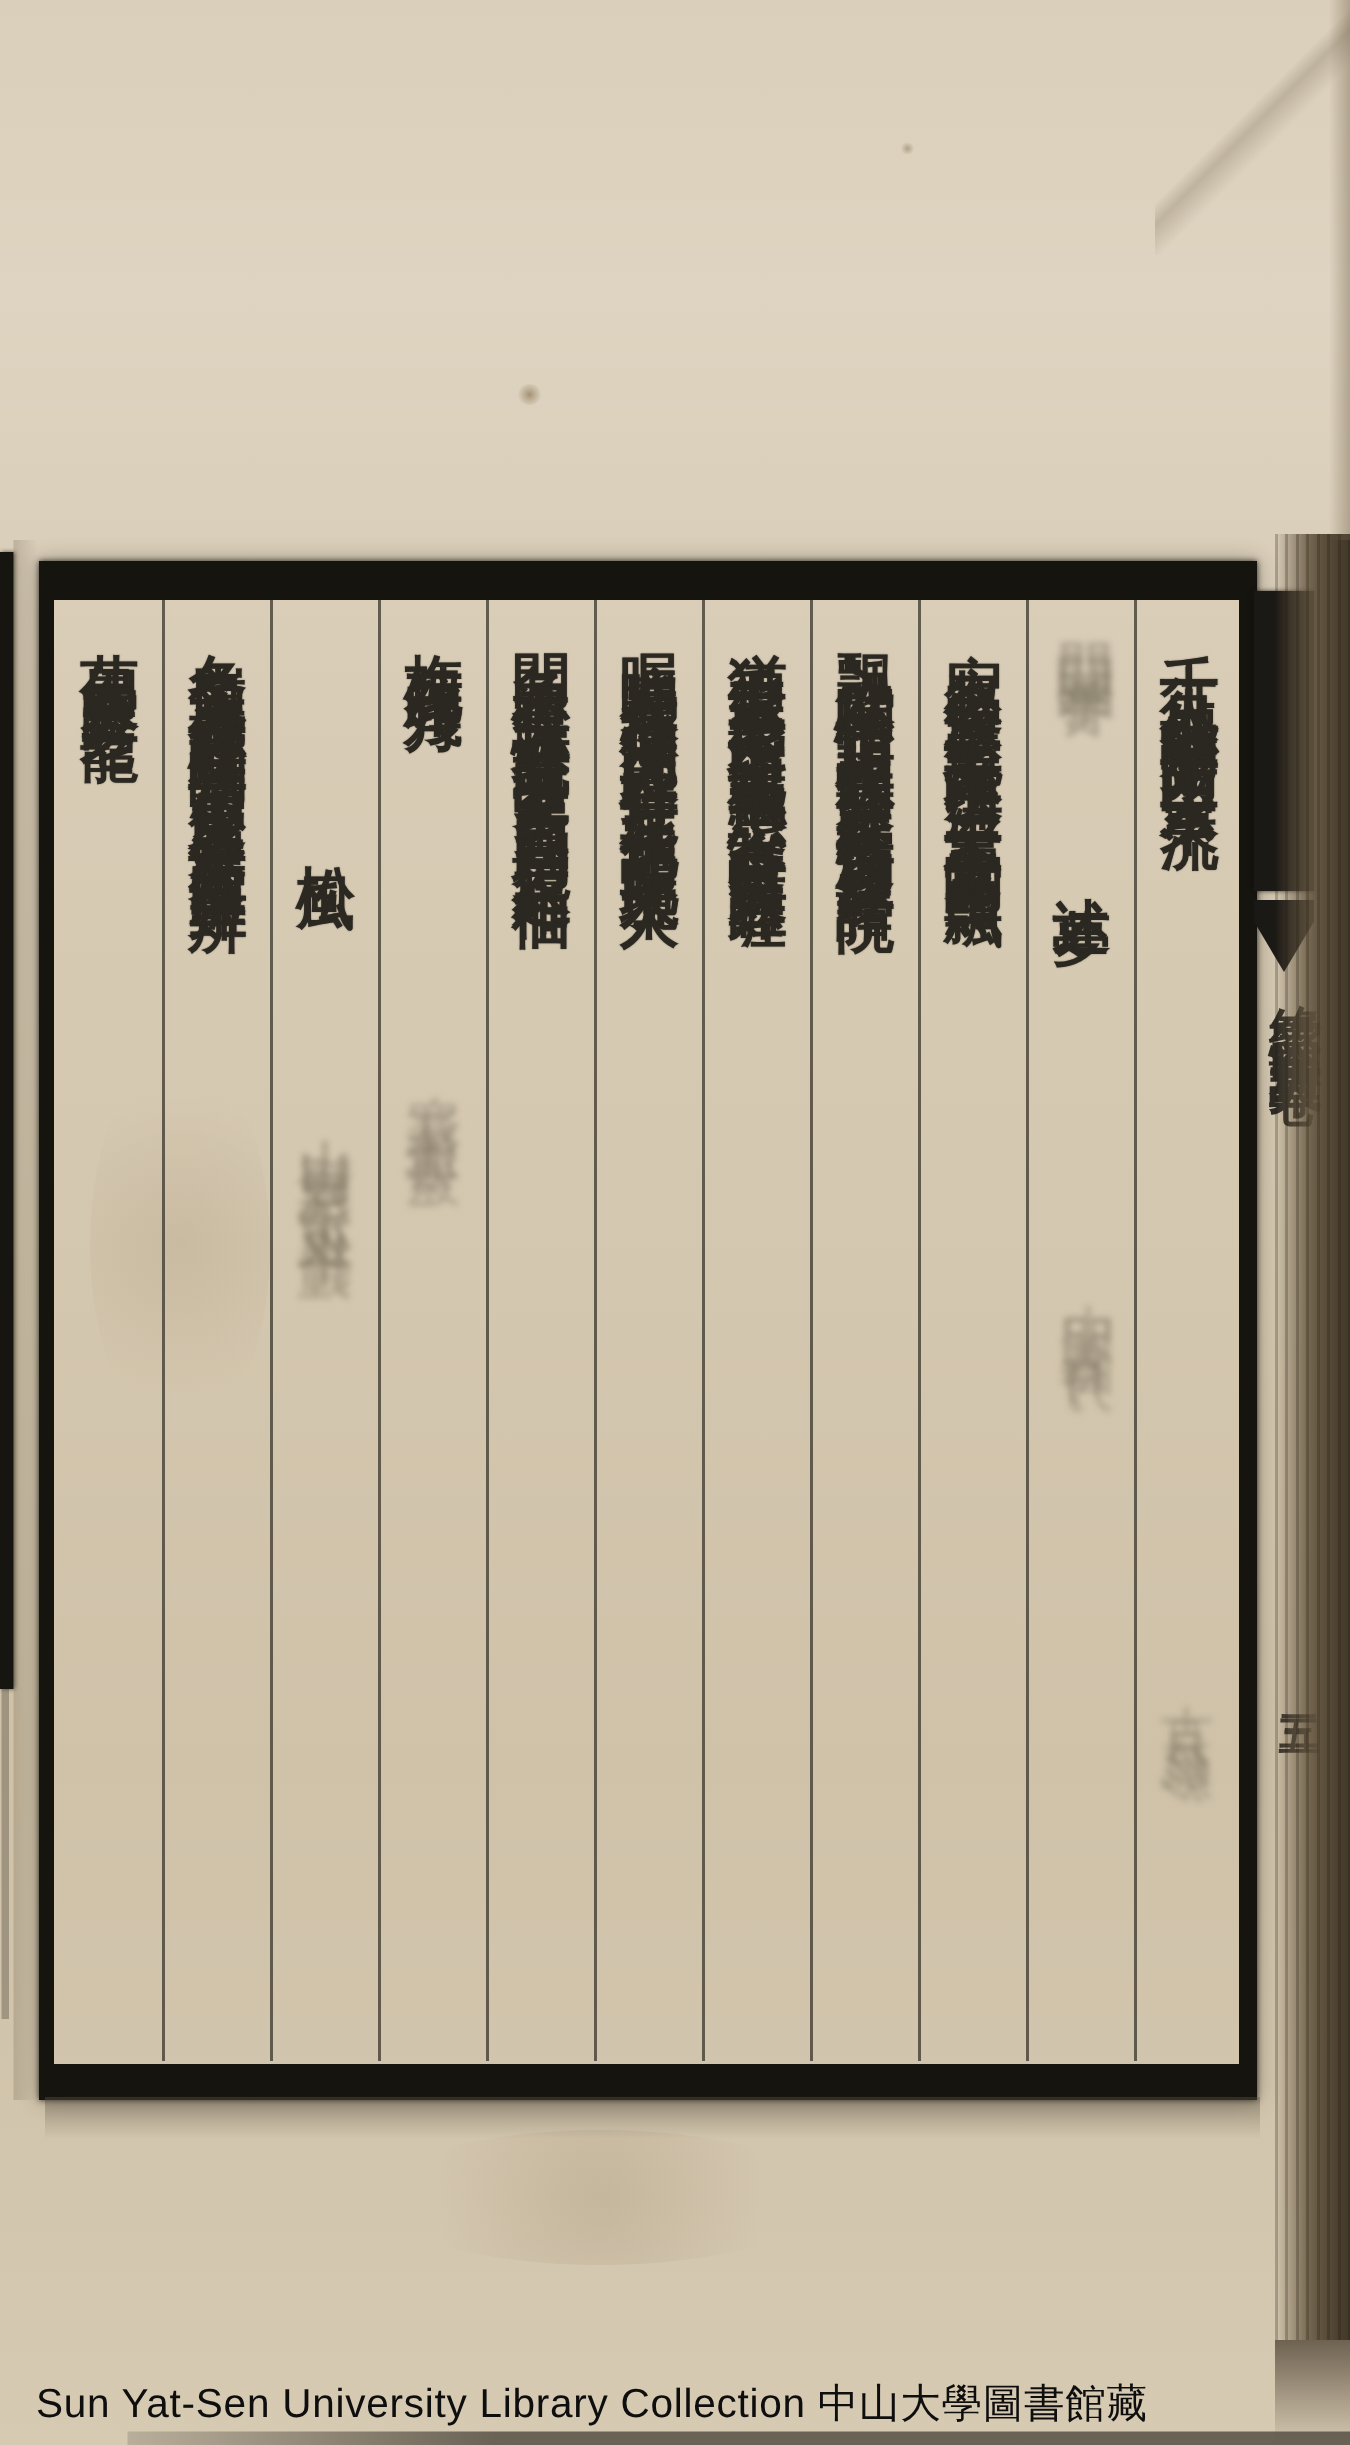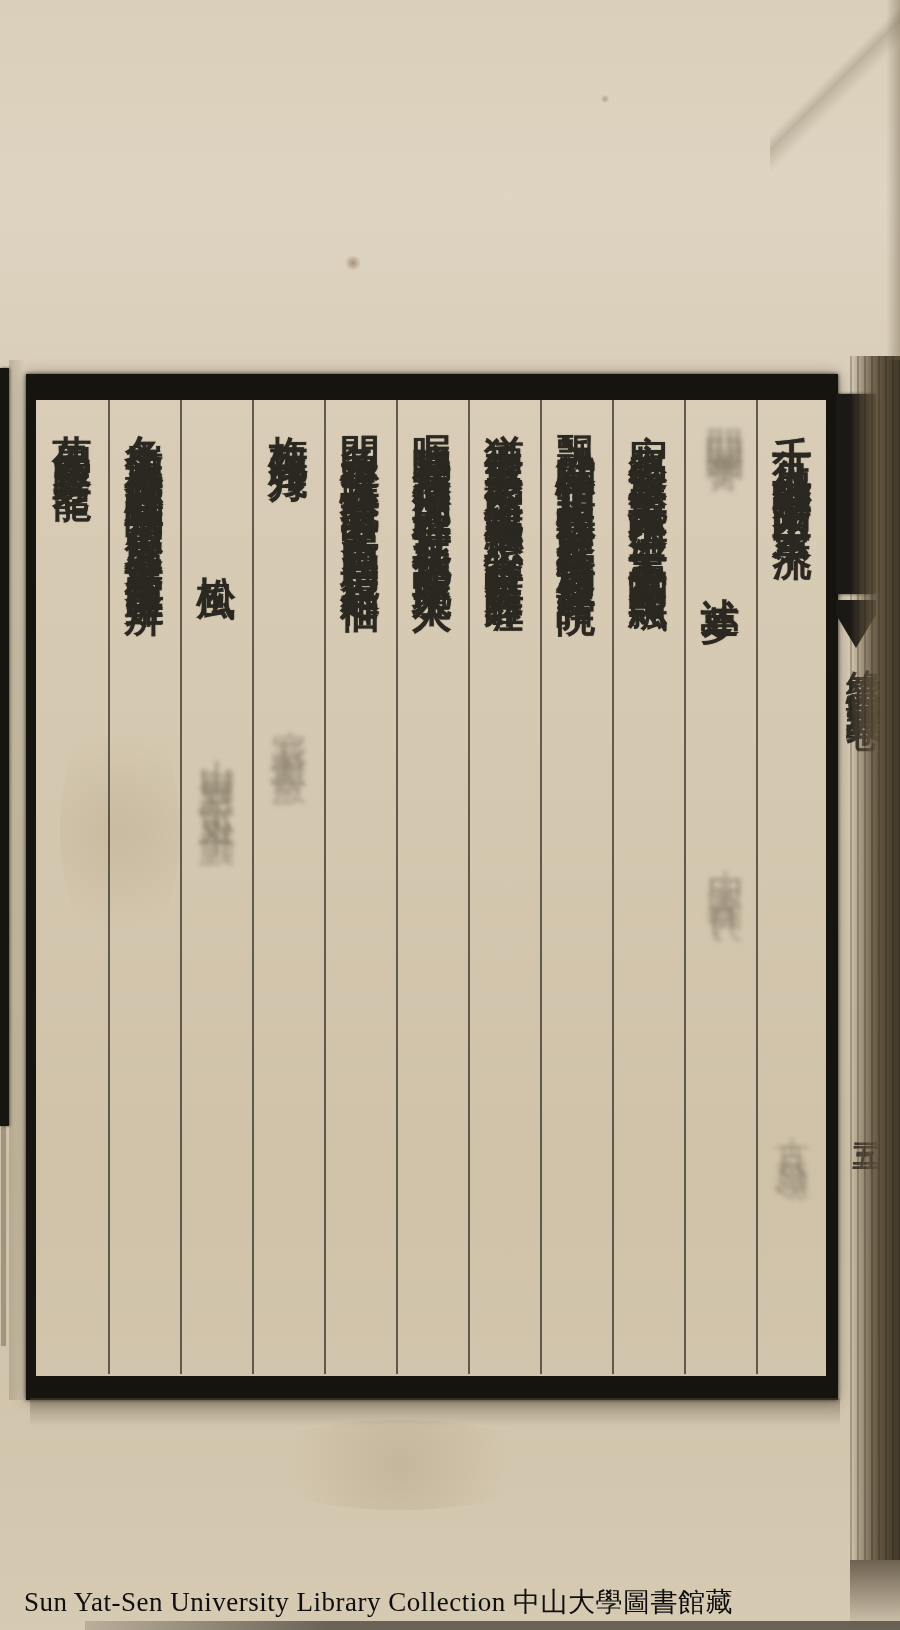--- a/index.html
+++ b/index.html
@@ -52,21 +52,21 @@
   
   .spine{position:absolute;left:850px;top:356px;width:50px;height:1204px;
     background:linear-gradient(90deg,rgba(107,92,70,0) 0%,rgba(107,92,70,.45) 22%,rgba(99,85,62,.85) 45%,#5c4f3b 65%,#4b4030 85%,#423827 100%);}
   .spine:after{content:"";position:absolute;inset:0;
     background:repeating-linear-gradient(90deg,rgba(30,25,16,.25) 0 2px,rgba(0,0,0,0) 2px 7px);}
   .spine-fade{position:absolute;left:850px;top:1560px;width:50px;height:70px;
     background:linear-gradient(180deg,rgba(75,64,48,.75),rgba(75,64,48,0));}
   .edge-right-top{position:absolute;left:886px;top:0;width:14px;height:360px;
     background:linear-gradient(90deg,rgba(110,96,72,0),rgba(110,96,72,.4));}
   
-  .caption{position:absolute;left:24px;top:1584px;font-family:Liberation Serif, serif;
+  .caption{position:absolute;left:24px;top:1584px;font-family:Liberation Sans, sans-serif;
     font-size:27px;color:#0e0e0e;letter-spacing:.5px;white-space:nowrap;}
   .bottom-edge{position:absolute;left:85px;top:1621px;width:815px;height:9px;
     background:linear-gradient(90deg,rgba(70,64,54,.2),rgba(70,64,54,.75) 30%,rgba(70,64,54,.75));}
 </style>
 </head>
 <body>
 
 <div class="page">
 
   <div class="stain s1"></div>

